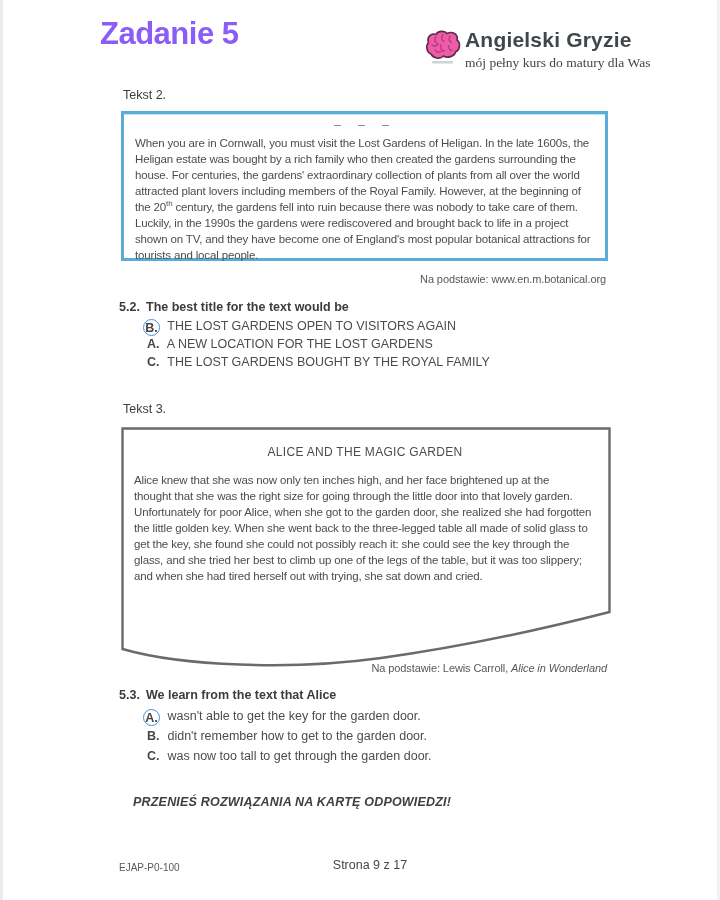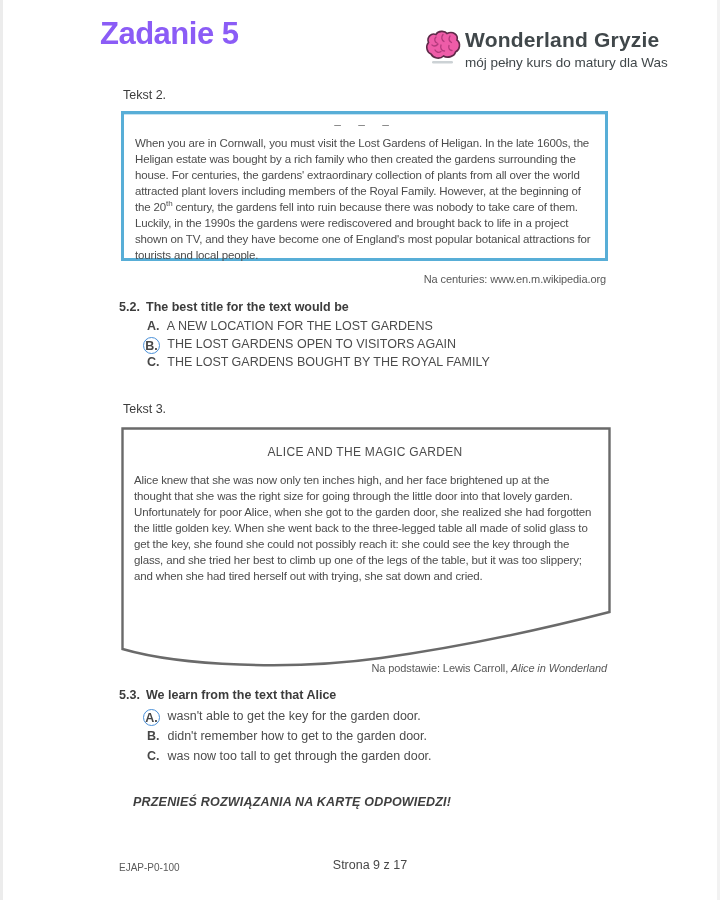--- a/index.html
+++ b/index.html
@@ -20,21 +20,21 @@
     font-size:31px; font-weight:800; color:#8b5cf6; letter-spacing:-0.5px;
   }
   .logo { position:absolute; left:421px; top:26px; width:275px; height:52px; }
   .brain { position:absolute; left:2px; top:2px; }
   .logo-name {
     position:absolute; left:44px; top:2px;
     font-size:21px; font-weight:800; color:#40474a; letter-spacing:0.2px;
   }
   .logo-tagline {
     position:absolute; left:44px; top:29px;
-    font-size:13.5px; color:#40474a;
+    font-size:13.5px; color:#40474a;font-family:Liberation Serif, serif;
   }
 
   
   .tekst-label { position:absolute; font-size:12.5px; font-weight:normal; color:#3c3c3c; }
   #tekst2-label { left:123px; top:88px; }
   #tekst3-label { left:123px; top:402px; }
 
   
   .box2 {
     position:absolute; left:121px; top:111px; width:487px; height:150px;
@@ -108,45 +108,45 @@
 <div class="page-edge right"></div>
 
 <div class="title">Zadanie 5</div>
 
 <div class="logo">
   <svg class="brain" width="40" height="40" viewBox="0 0 40 40">
     <path d="M8,26 C3.5,24 2.5,18 5.5,14.5 C3.5,9.5 8,4.5 13,6.5 C15,2.5 22,2.5 24,5.5 C30,2.5 35.5,7 34,12 C38,15 37,22 32.5,24 C31.5,28.5 24.5,30.5 20.5,28 C17,31.5 10.5,30.5 8,26 Z" fill="#ee5ca8" stroke="#5e2a49" stroke-width="1.6"></path>
     <path d="M13,9 C11,11 11.5,14 14,15 M20,6.5 C18,9 18.5,12 21,13.5 M27,8 C25.5,10.5 26,13 28.5,14.5 M9,17 C11,18.5 13.5,18 15,16 M18,17 C17,20 18.5,23 21.5,23 M26,17.5 C25,20 26.5,22.5 29,22.5 M12,22 C13.5,24.5 16,25 18,23.5" fill="none" stroke="#b23a7c" stroke-width="1.3" stroke-linecap="round"></path>
     <rect x="9" y="33" width="21" height="2.6" rx="1.3" fill="#ccd2d5"></rect>
   </svg>
-  <div class="logo-name">Wonderland Gryzie</div>
+  <div class="logo-name">Angielski Gryzie</div>
   <div class="logo-tagline">mój pełny kurs do matury dla Was</div>
 </div>
 
 <div class="tekst-label" id="tekst2-label">Tekst 2.</div>
 
 <div class="box2">
   <div class="dashes">– – –</div>
   <p><span>When you are in Cornwall, you must visit the Lost Gardens of Heligan. In the late 1600s, the Heligan estate was bought by a rich family who then created the gardens surrounding the house. For centuries, the gardens' extraordinary collection of plants from all over the world attracted plant lovers including members of the Royal Family. However, at the beginning of the 20</span><sup>th</sup><span> century, the gardens fell into ruin because there was nobody to take care of them. Luckily, in the 1990s the gardens were rediscovered and brought back to life in a project shown on TV, and they have become one of England's most popular botanical attractions for tourists and local people.</span></p>
 </div>
 
-<div class="attribution" id="attribution1">Na centuries: www.en.m.wikipedia.org</div>
+<div class="attribution" id="attribution1">Na podstawie: www.en.m.botanical.org</div>
 
 <div class="question" id="q52">
   <div class="q-head">
     <span class="q-num">5.2.</span><span>The best title for the text would be</span>
   </div>
   <ul class="options">
     <li>
+      <span class="opt-letter circled">B.</span>
+      <span class="opt-text">THE LOST GARDENS OPEN TO VISITORS AGAIN</span>
+    </li>
+    <li>
       <span class="opt-letter">A.</span>
       <span class="opt-text">A NEW LOCATION FOR THE LOST GARDENS</span>
-    </li>
-    <li>
-      <span class="opt-letter circled">B.</span>
-      <span class="opt-text">THE LOST GARDENS OPEN TO VISITORS AGAIN</span>
     </li>
     <li>
       <span class="opt-letter">C.</span>
       <span class="opt-text">THE LOST GARDENS BOUGHT BY THE ROYAL FAMILY</span>
     </li>
   </ul>
 </div>
 
 <div class="tekst-label" id="tekst3-label">Tekst 3.</div>
 

